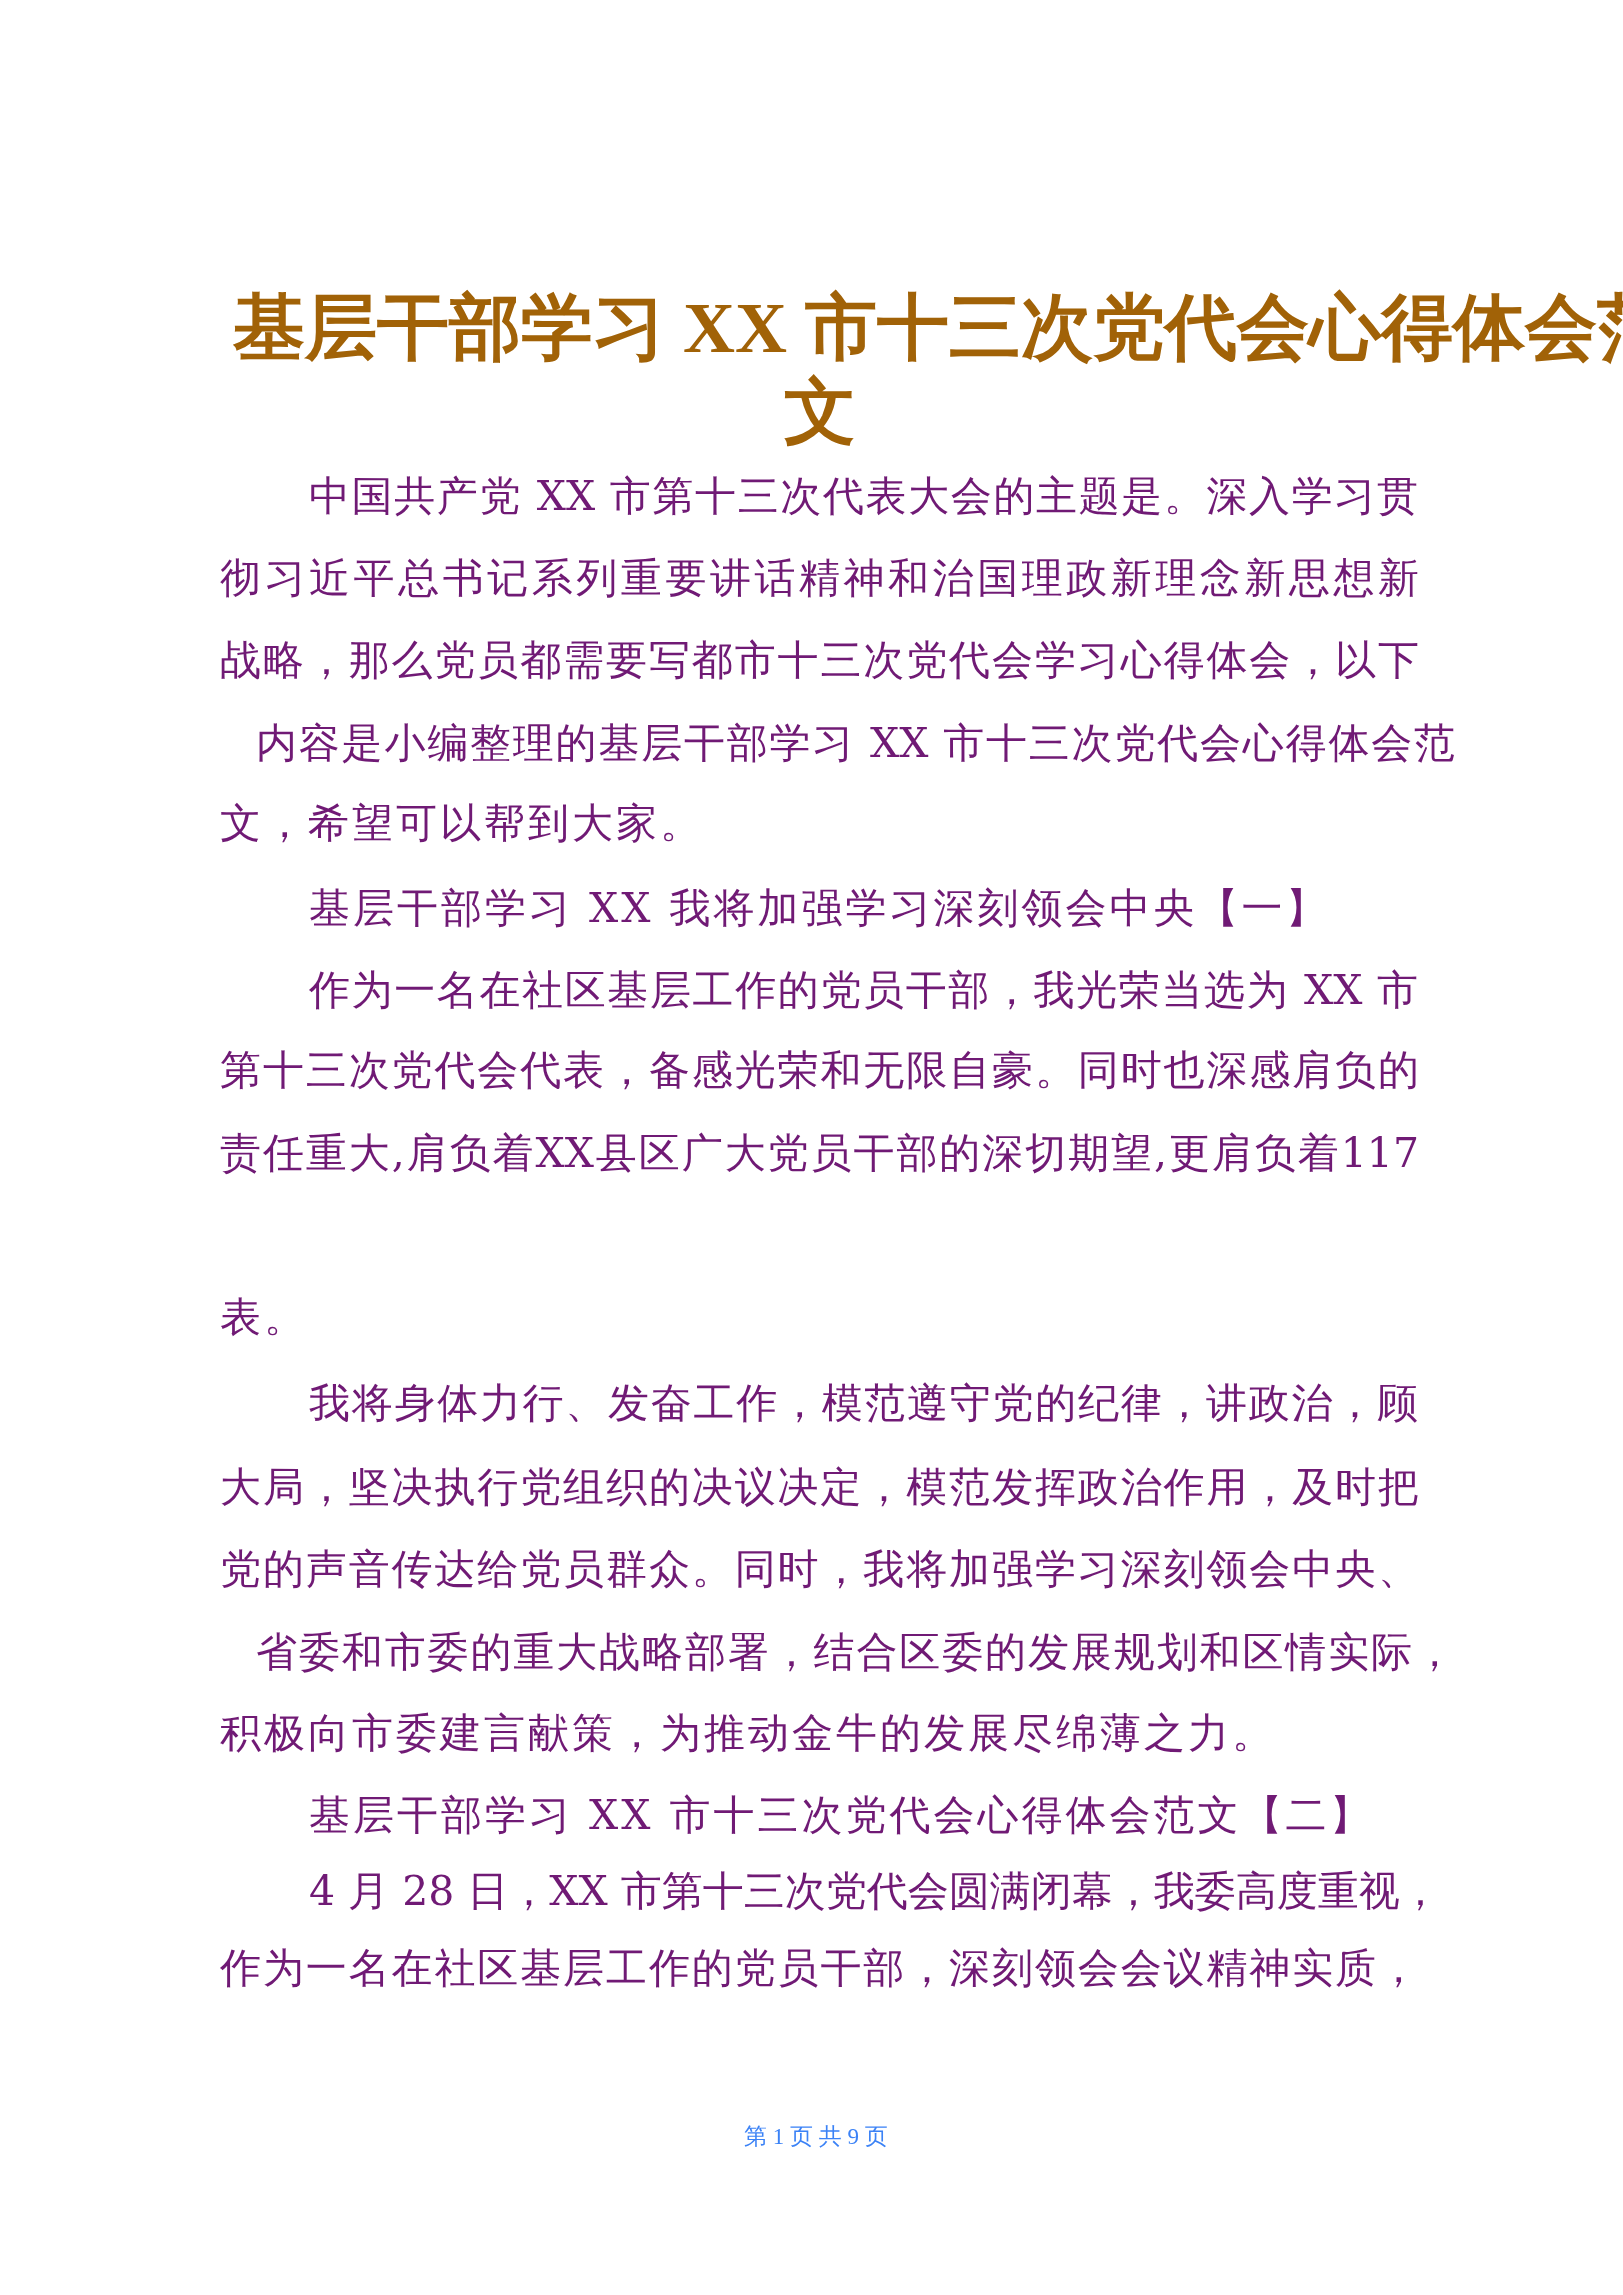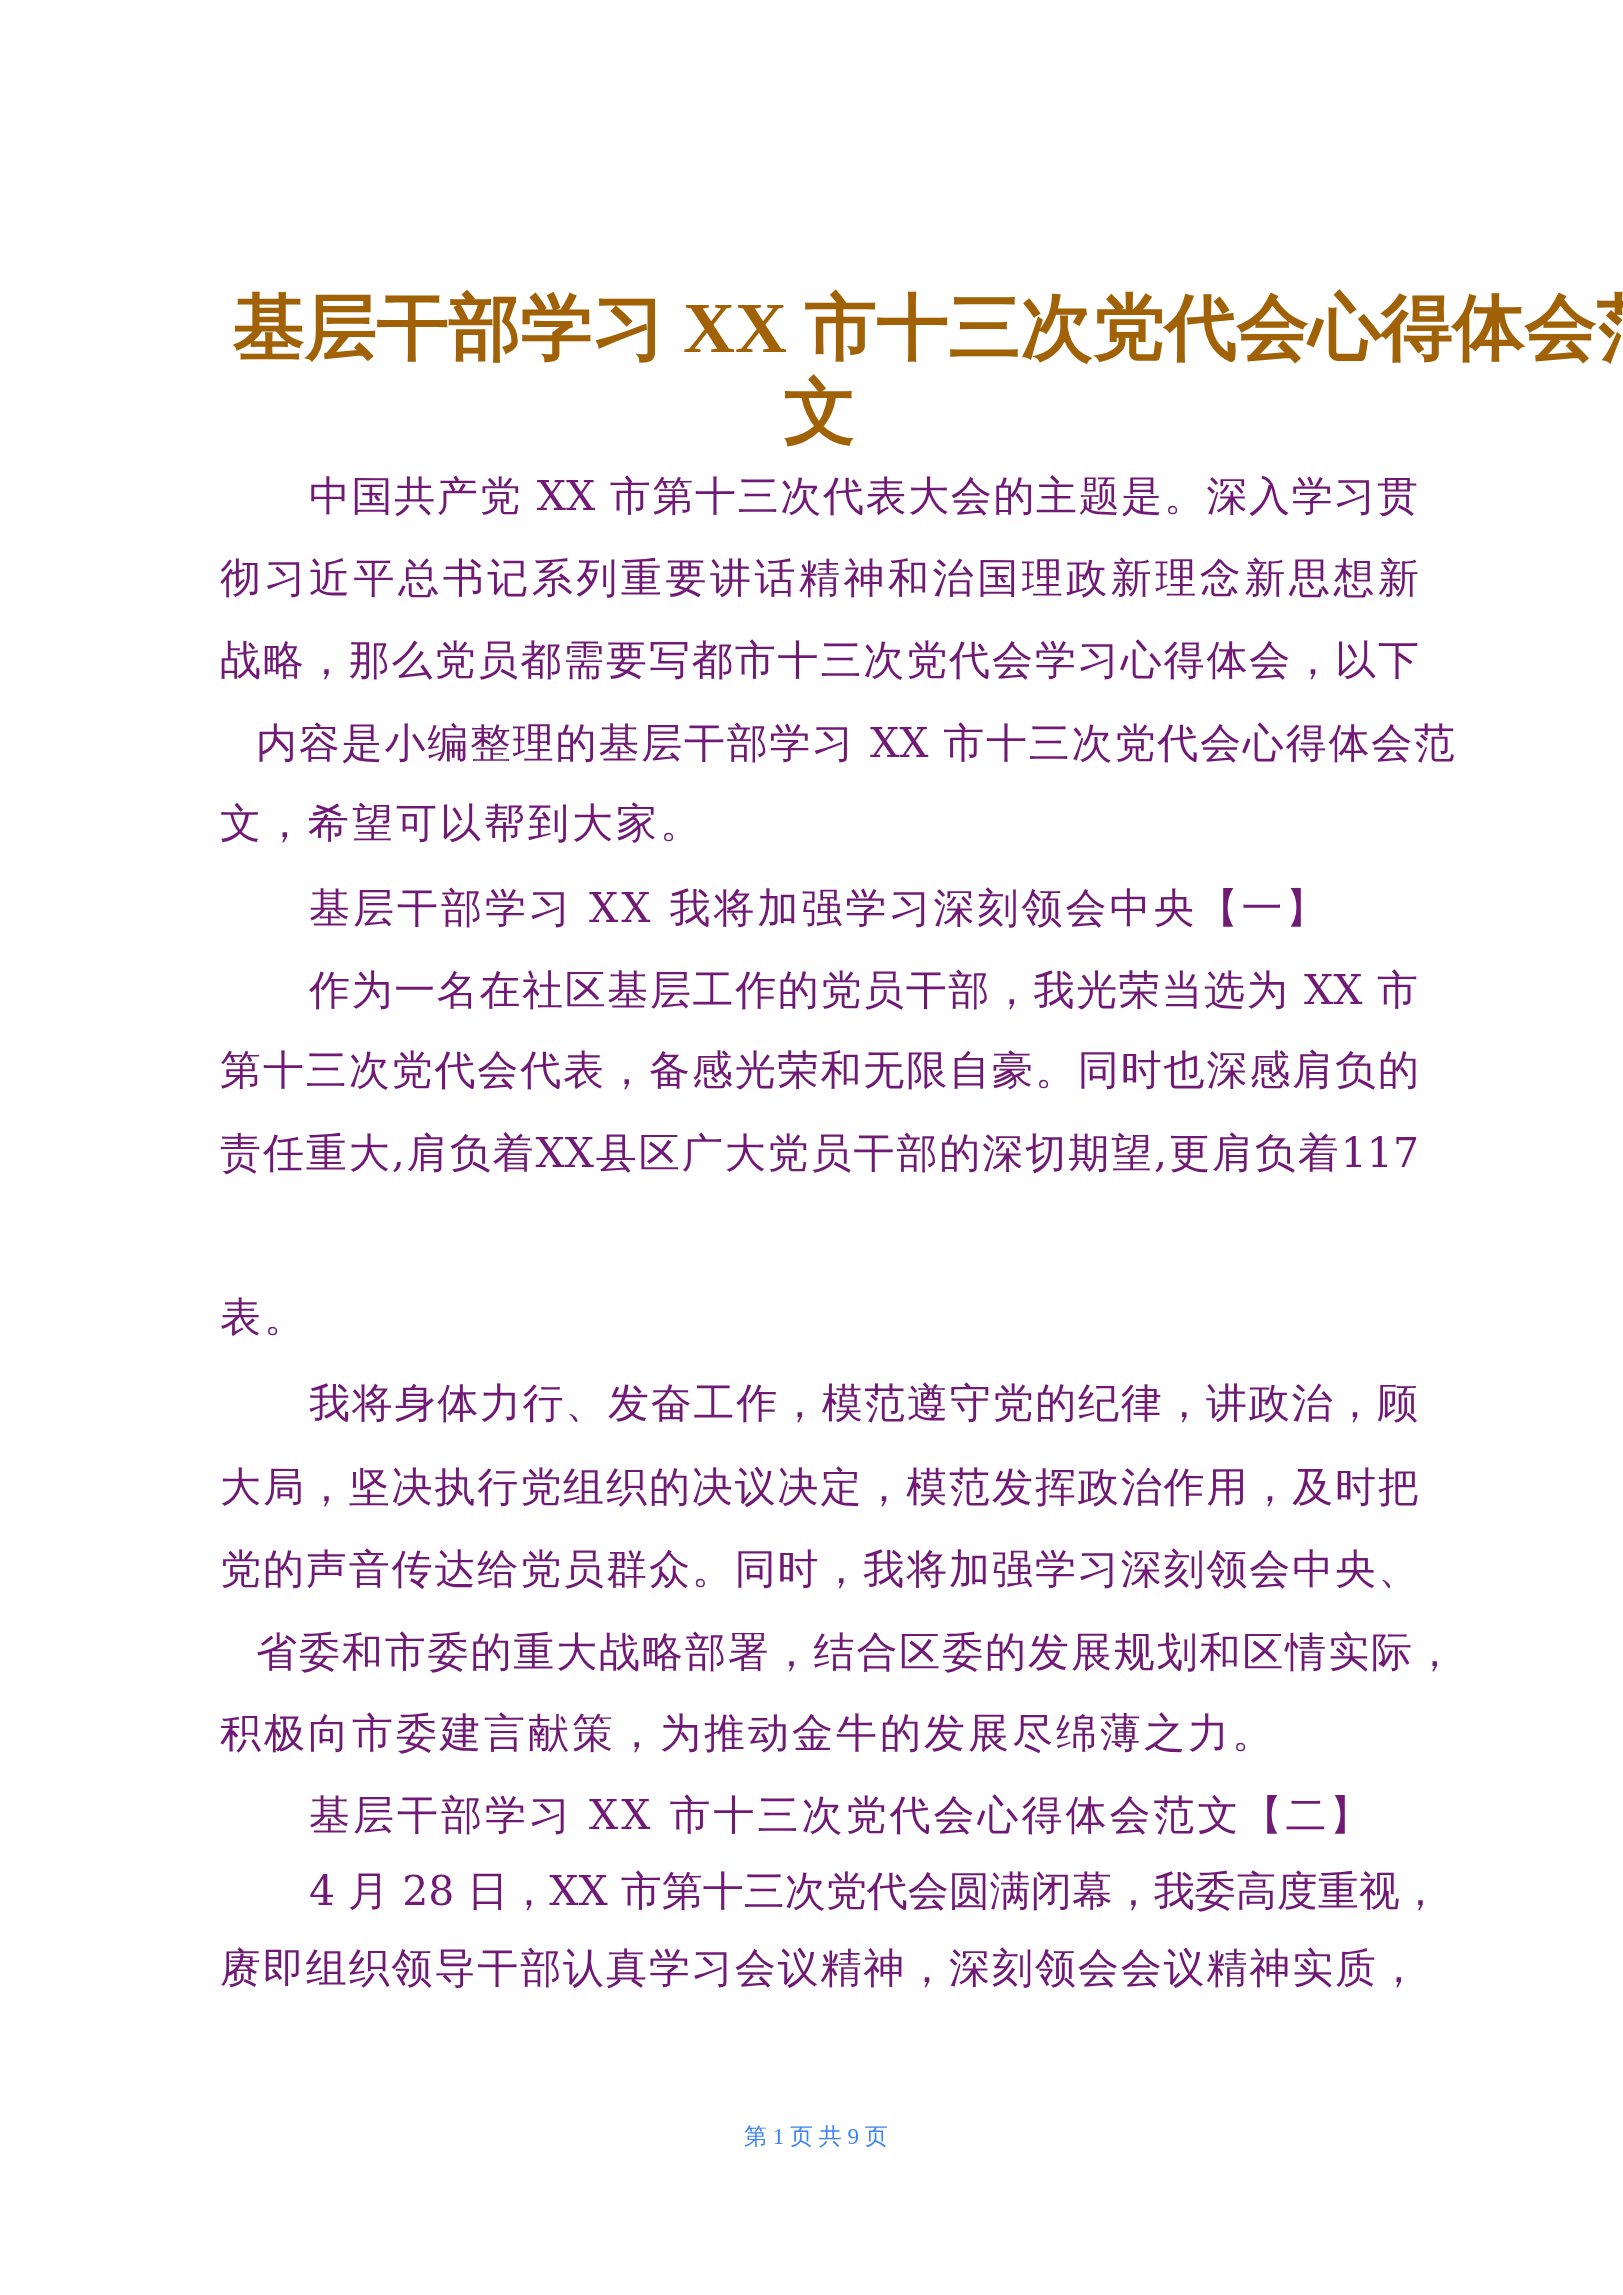--- a/index.html
+++ b/index.html
@@ -71,18 +71,18 @@
 
   <div class="ln indent" style="top:1380px;">我将身体力行、发奋工作，模范遵守党的纪律，讲政治，顾</div>
   <div class="ln" style="top:1464px;">大局，坚决执行党组织的决议决定，模范发挥政治作用，及时把</div>
   <div class="ln" style="top:1546px;">党的声音传达给党员群众。同时，我将加强学习深刻领会中央、</div>
   <div class="ln" style="top:1629px;margin-left:36px;">省委和市委的重大战略部署，结合区委的发展规划和区情实际，</div>
   <div class="ln short" style="top:1710px;">积极向市委建言献策，为推动金牛的发展尽绵薄之力。</div>
 
   <div class="ln indent short" style="top:1792px;">基层干部学习 XX 市十三次党代会心得体会范文【二】</div>
 
   <div class="ln indent" style="top:1868px;">4 月 28 日，XX 市第十三次党代会圆满闭幕，我委高度重视，</div>
-  <div class="ln" style="top:1945px;">赓即组织领导干部认真学习会议精神，深刻领会会议精神实质，</div>
+  <div class="ln" style="top:1945px;">作为一名在社区基层工作的党员干部，深刻领会会议精神实质，</div>
 
   <div class="footer" style="top:2120px;">第 1 页  共 9 页</div>
 
 </div>
 
 
 </body></html>

